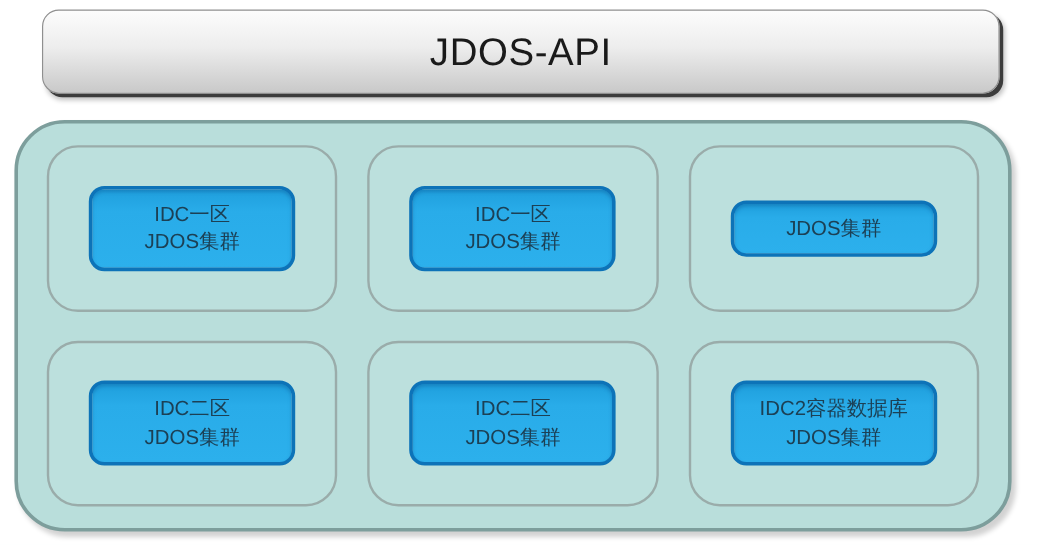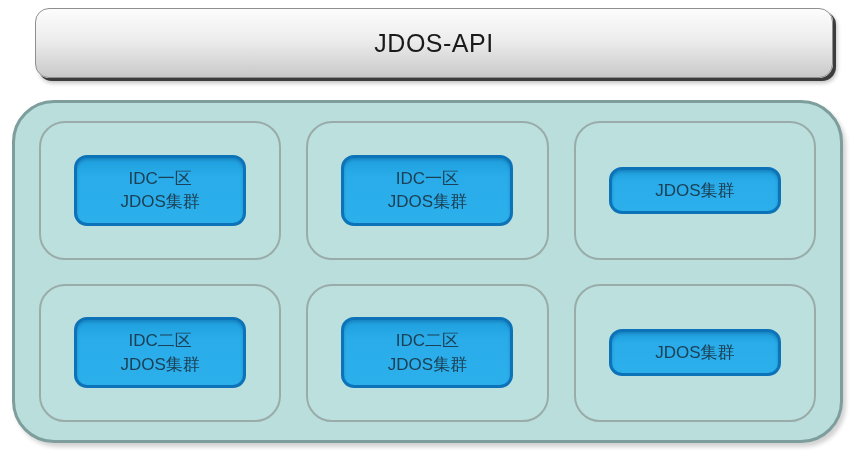--- a/index.html
+++ b/index.html
@@ -26,21 +26,21 @@
     box-sizing: border-box;
     border-radius: 14px;
     background: linear-gradient(180deg, #fcfcfc 0%, #ededed 45%, #d6d6d6 80%, #c9c9c9 100%);
     border: 1px solid #8f8f8f;
     box-shadow: 3px 3px 0 0 #3c3c3c, 4px 5px 4px rgba(0,0,0,0.25);
     display: flex;
     align-items: center;
     justify-content: center;
   }
   .api-bar-title {
-    font-size: 25px;
+    font-size: 32px;
     color: #1a1a1a;
     letter-spacing: 0.5px;
   }
 
   
   .cluster-panel {
     position: absolute;
     left: 12px;
     top: 100px;
     width: 831px;
@@ -125,18 +125,19 @@
 
     <div class="cluster-cell">
       <div class="cluster-node">
         <div class="node-line">IDC二区</div>
         <div class="node-line">JDOS集群</div>
       </div>
     </div>
 
     <div class="cluster-cell">
       <div class="cluster-node">
+        <div class="node-line">IDC2容器数据库</div>
         <div class="node-line">JDOS集群</div>
       </div>
     </div>
 
   </div>
 </div>
 
 </body></html>

